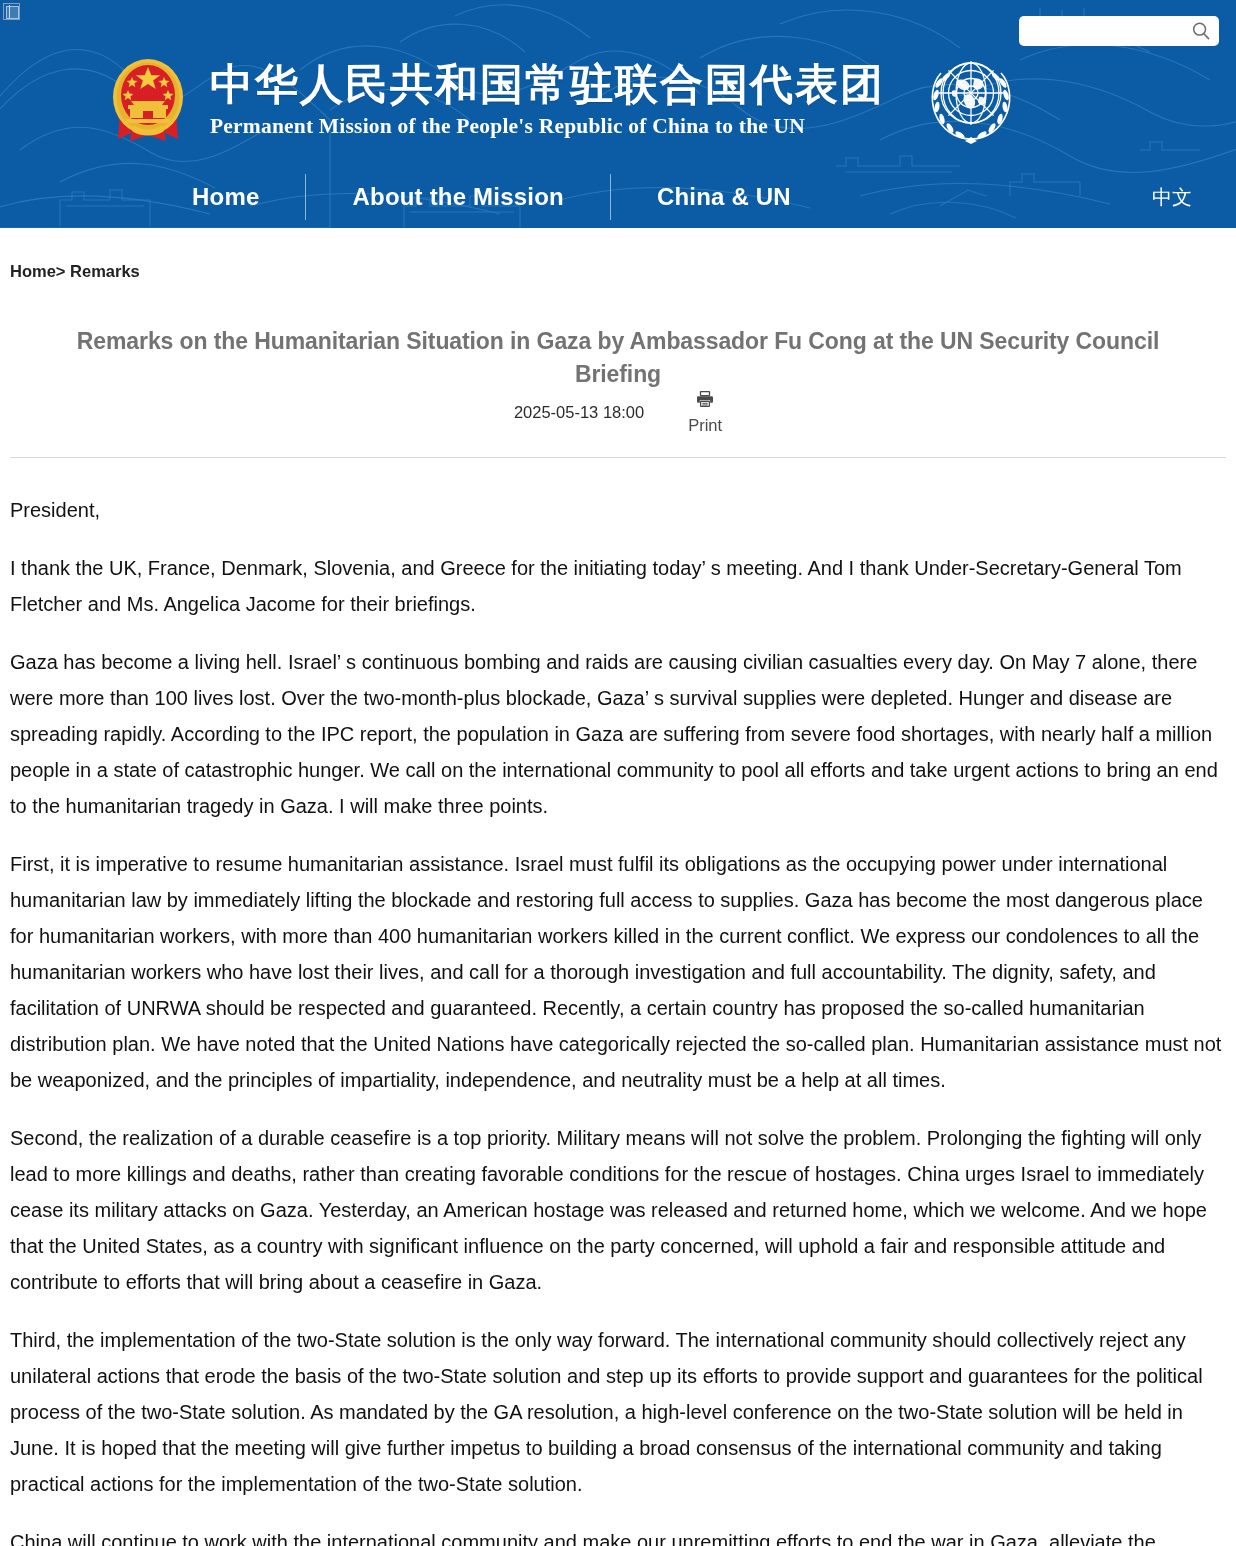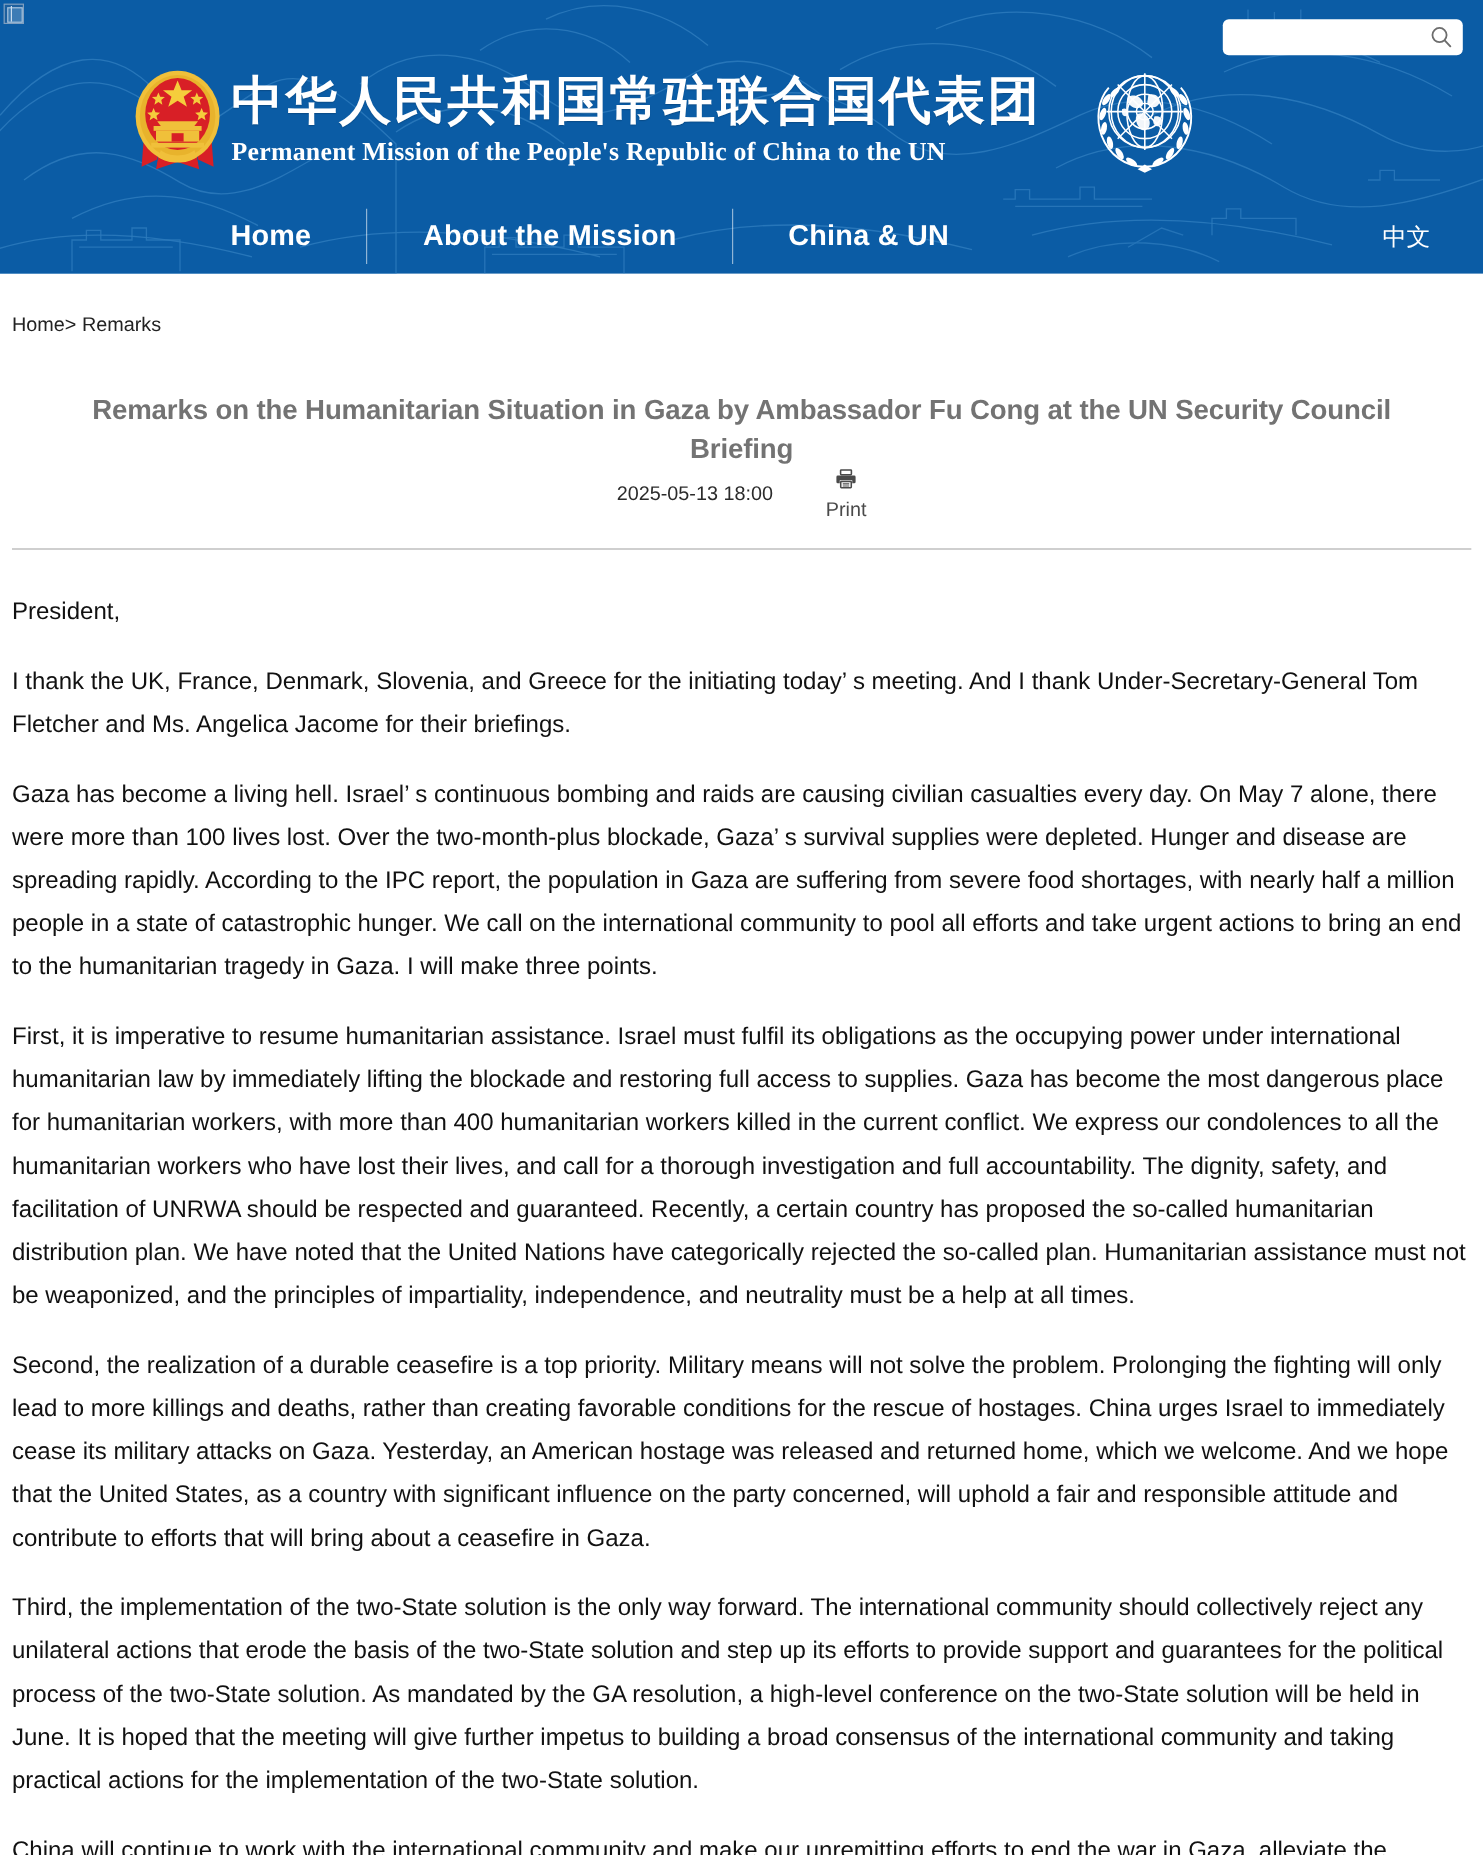--- a/index.html
+++ b/index.html
@@ -106,21 +106,21 @@
     padding-left: 104px;
     z-index: 4;
   }
   .emblem {
     width: 88px;
     height: 92px;
     flex: 0 0 auto;
     position: relative;
   }
   .title-block {
-    margin-left: 1px;
+    margin-left: 18px;
     display: flex;
     flex-direction: column;
     justify-content: center;
   }
   .cn-title {
     font-family: "DejaVu Sans", "Liberation Sans", sans-serif;
     color: #ffffff;
     font-size: 43px;
     font-weight: bold;
     letter-spacing: 2px;
@@ -188,20 +188,21 @@
 
   
   .content {
     width: 100%;
     padding: 0 6px;
   }
   .breadcrumb {
     margin: 34px 0 0 4px;
     font-size: 16.5px;
     color: #222;
+    font-weight: bold;
   }
   .breadcrumb a { color: #222; text-decoration: none; cursor: pointer; }
 
   .article-title {
     margin: 44px 38px 0 38px;
     font-size: 23px;
     font-weight: bold;
     line-height: 1.42;
     text-align: center;
     color: #737373;

